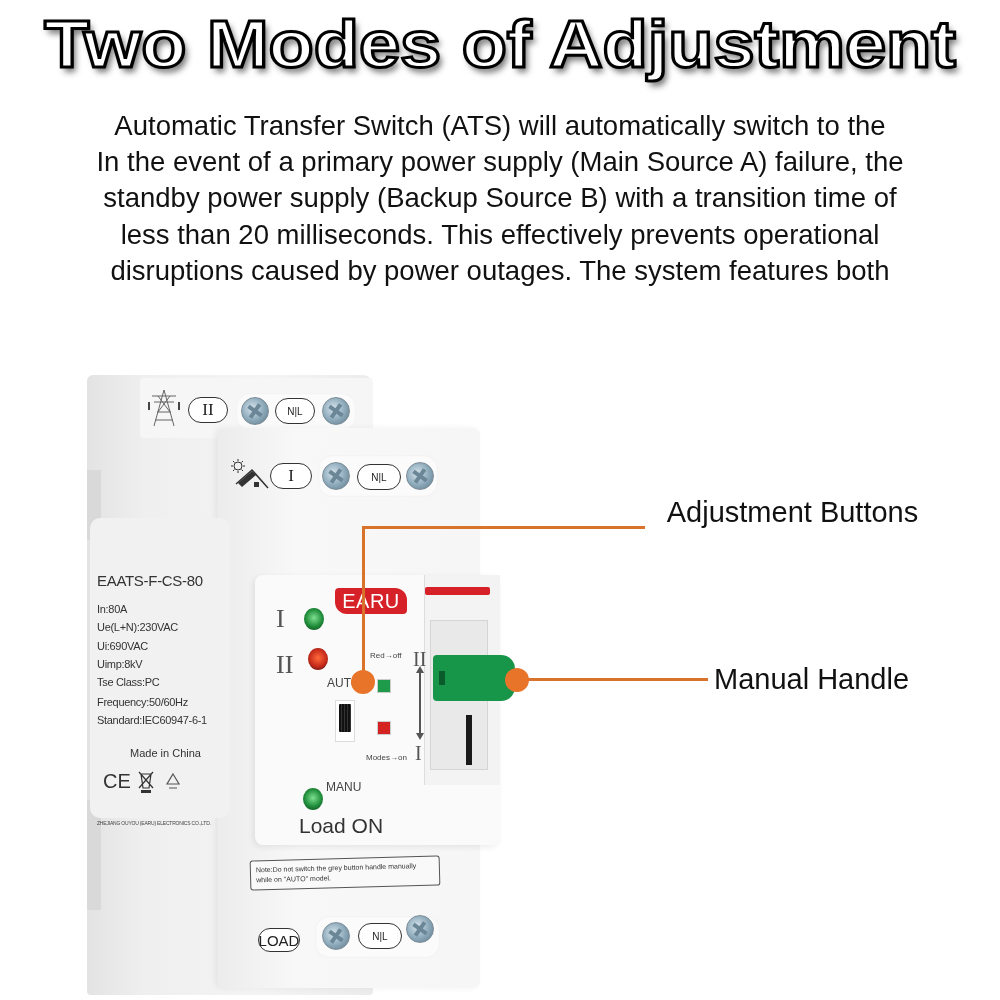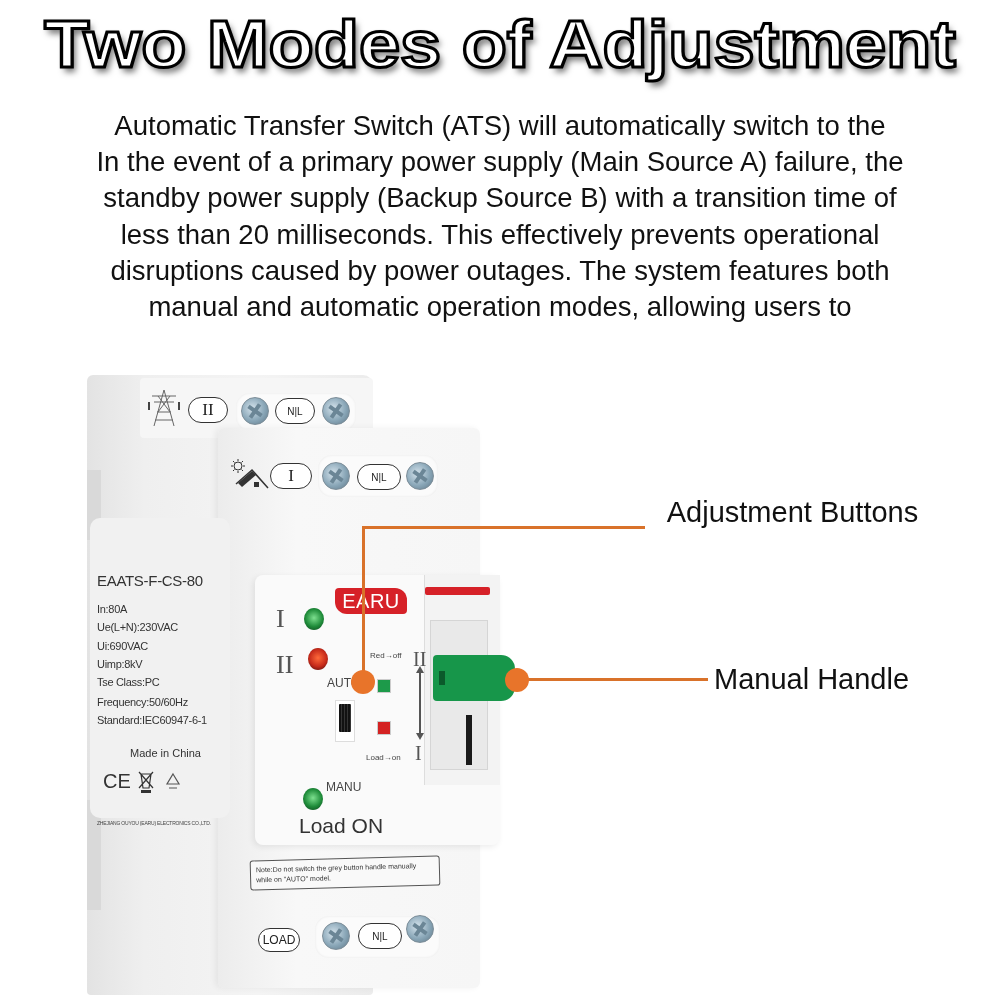--- a/index.html
+++ b/index.html
@@ -129,21 +129,20 @@
 <body>
 
 <div class="title">Two Modes of Adjustment</div>
 
 <div class="desc">
   <span class="line">Automatic Transfer Switch (ATS) will automatically switch to the</span>
   <span class="line">In the event of a primary power supply (Main Source A) failure, the</span>
   <span class="line">standby power supply (Backup Source B) with a transition time of</span>
   <span class="line">less than 20 milliseconds. This effectively prevents operational</span>
   <span class="line">disruptions caused by power outages. The system features both</span>
-  <span class="line">manual and automatic operation modes, allowing users to</span>
 </div>
 
 <div>
   <div class="back-body"></div>
   <div class="rail" style="top:470px;height:70px;"></div>
   <div class="rail" style="top:800px;height:110px;"></div>
   <div class="back-top"></div>
 
   <svg style="position:absolute;left:146px;top:388px;" width="36" height="40" viewBox="0 0 36 40">
     <path d="M18 2 L8 38 M18 2 L28 38 M6 8 L30 8 M8 14 L28 14 M11 24 L25 24 M9 32 L27 32 M12 8 L24 24 M24 8 L12 24" stroke="#666" stroke-width="1" fill="none"></path>
@@ -204,36 +203,36 @@
 
   <div class="small" style="left:327px;top:676px;font-size:12px;">AUTO</div>
   <div class="selector">
       <div class="knob"></div>
     </div>
   <div class="small" style="left:326px;top:780px;font-size:12px;">MANU</div>
 
   <div class="small tiny" style="left:370px;top:651px;">Red→off</div>
   <div class="sq green" style="left:377px;top:679px;"></div>
   <div class="sq red" style="left:377px;top:721px;"></div>
-  <div class="small tiny" style="left:366px;top:753px;">Load→on</div>
+  <div class="small tiny" style="left:366px;top:753px;">Modes→on</div>
 
   <div class="roman" style="left:413px;top:648px;font-size:20px;">II</div>
   <div class="arrow-v"></div>
   <div class="roman" style="left:415px;top:742px;font-size:20px;">I</div>
 
   <div class="handle-green">
       <div class="notch"></div>
     </div>
 
   <div class="led green" style="left:303px;top:788px;"></div>
   <div class="load-on">Load ON</div>
 
   <div class="note">Note:Do not switch the grey button handle manually while on "AUTO" model.</div>
 
-  <div class="pill" style="left:258px;top:928px;width:42px;height:24px;font-size:12px;">LOAD</div>
+  <div class="pill" style="left:258px;top:928px;width:42px;height:24px;font-size:15px;">LOAD</div>
   <div class="terminal-strip" style="left:315px;top:916px;width:125px;height:42px;"></div>
   <div class="screw" style="left:322px;top:922px;"></div>
   <div class="pill" style="left:358px;top:923px;width:44px;height:26px;">N|L</div>
   <div class="screw" style="left:406px;top:915px;"></div>
 </div>
 
 <div class="callout-line" style="left:362px;top:526px;width:283px;height:3px;"></div>
 <div class="callout-line" style="left:362px;top:526px;width:3px;height:157px;"></div>
 <div class="callout-dot" style="left:351px;top:670px;"></div>
 <div class="callout-text" style="left:640px;top:495px;width:305px;">

